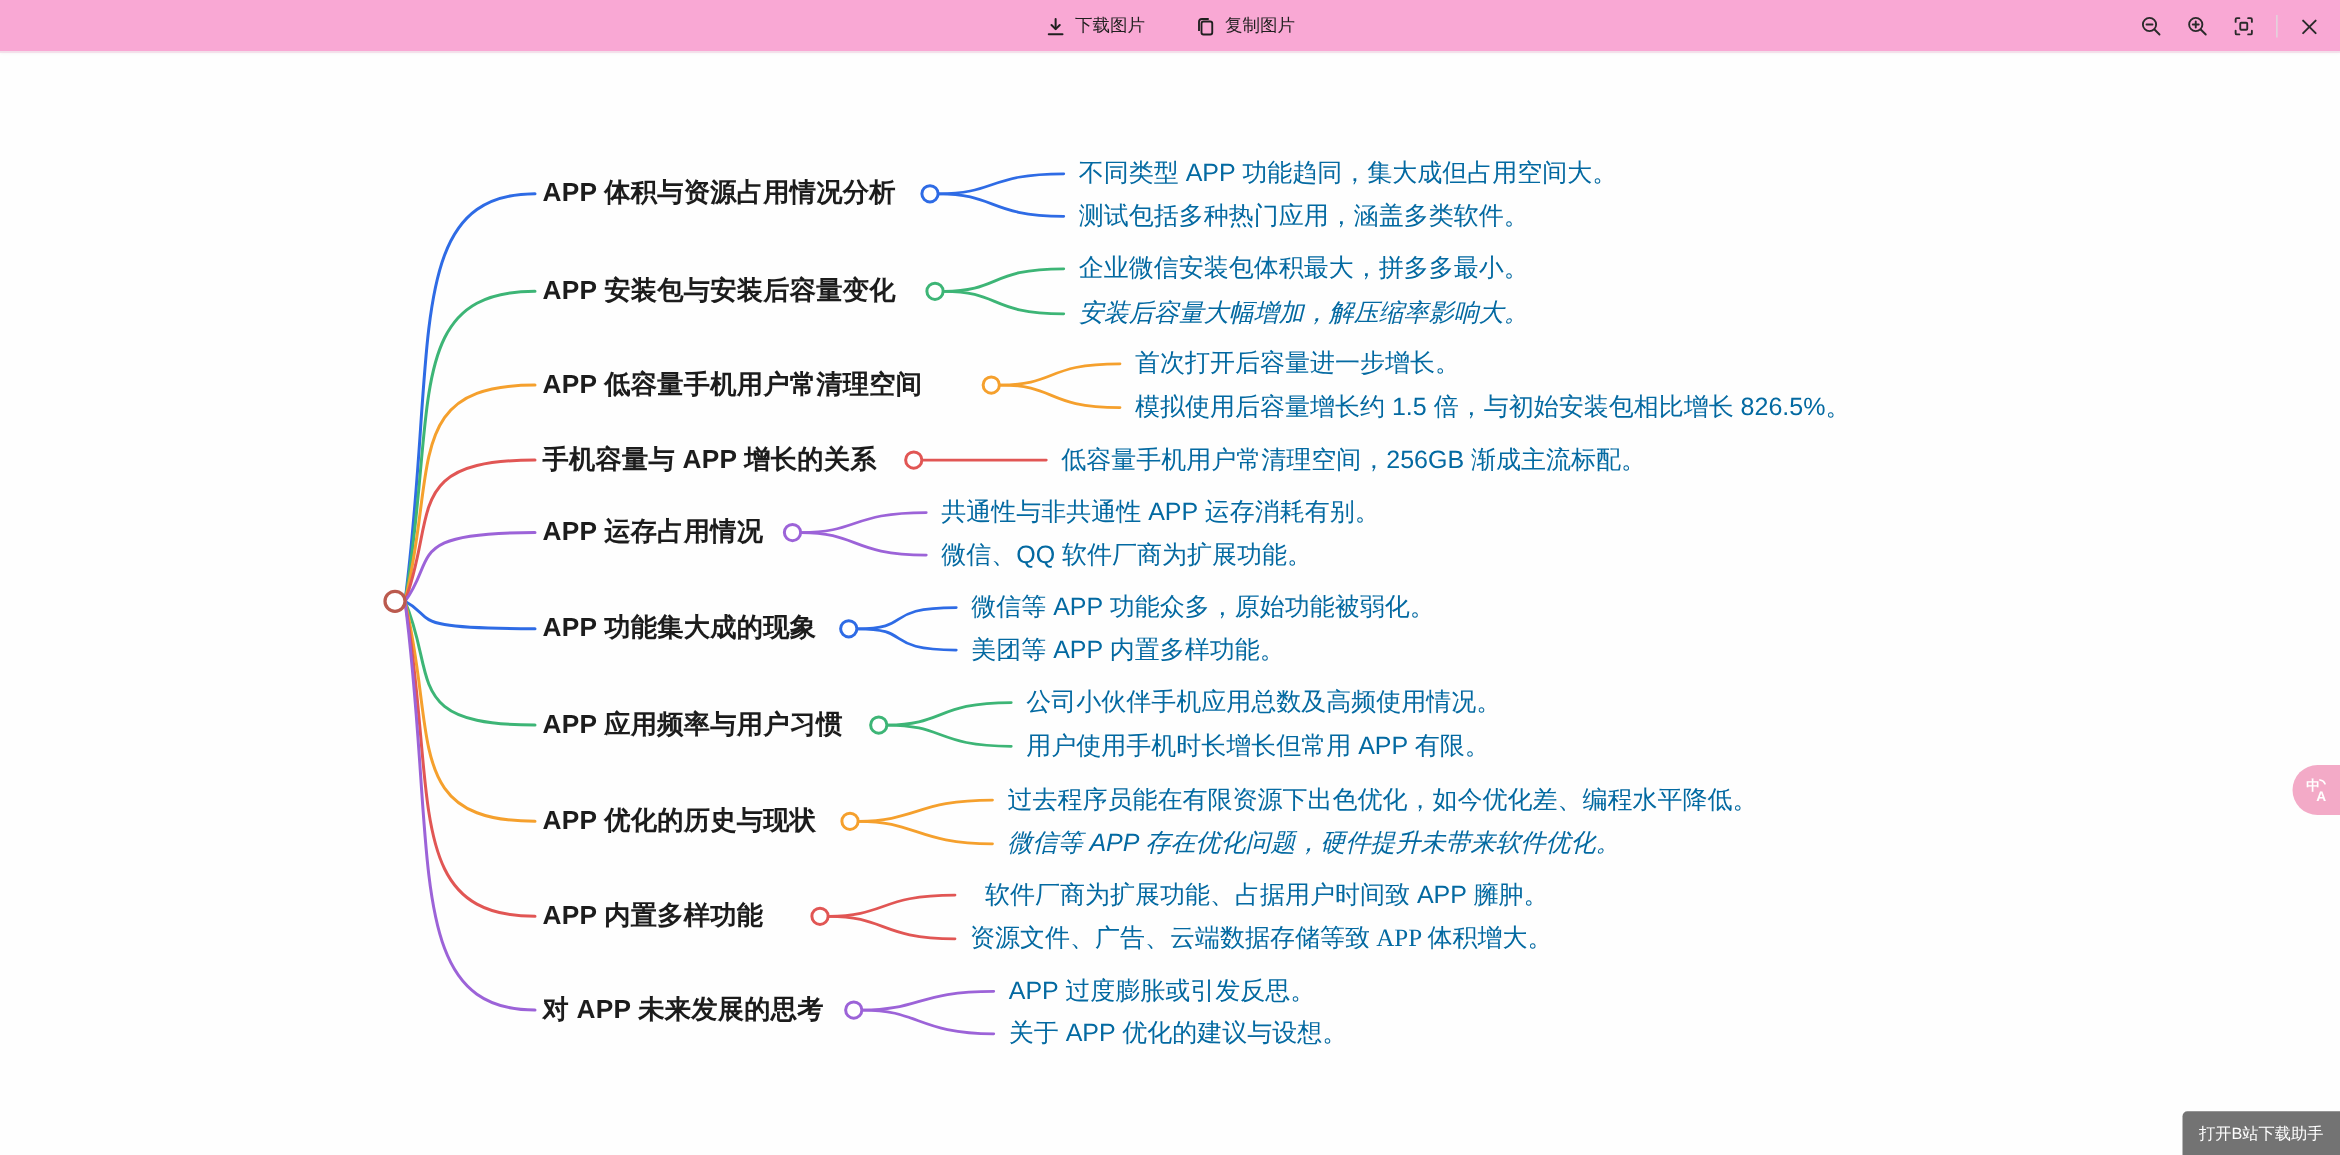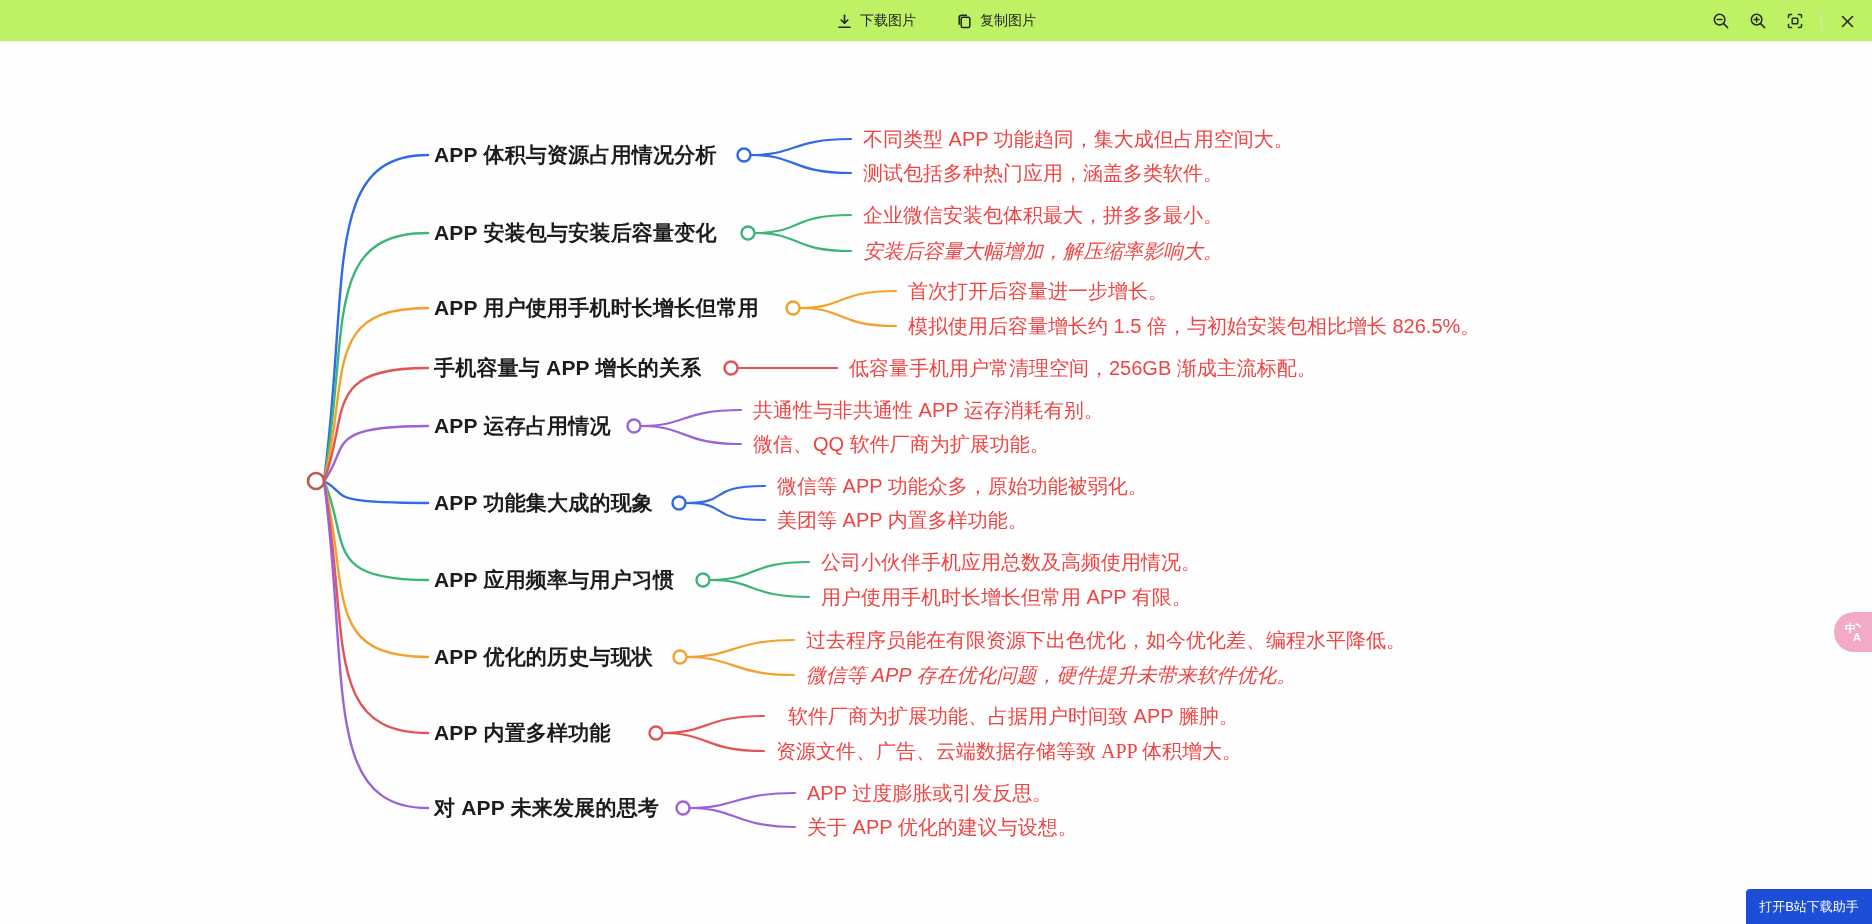--- a/index.html
+++ b/index.html
@@ -1,45 +1,45 @@
 <!DOCTYPE html>
 <html><head>
 <meta charset="utf-8">
 <style>
   * { margin:0; padding:0; box-sizing:border-box; }
   html,body { width:1872px; height:924px; overflow:hidden; background:#fff;
     font-family:"Liberation Sans","DejaVu Sans",sans-serif; }
   .page { position:relative; width:1872px; height:924px; background:#fefefe; overflow:hidden; }
 
   
-  .toolbar { position:absolute; top:0; left:0; width:100%; height:42px; background:#bef264;
+  .toolbar { position:absolute; top:0; left:0; width:100%; height:42px; background:#f9a8d4;
     border-bottom:1px solid #f1f1f1; box-shadow:0 1px 2px rgba(0,0,0,.03); z-index:30; }
   .toolbar-center { position:absolute; left:0; right:0; top:0; height:42px;
     display:flex; align-items:center; justify-content:center; gap:40px; }
   .tb-btn { display:flex; align-items:center; gap:7px; background:none; border:none;
     font-size:14px; color:#1f1f1f; cursor:pointer; font-family:inherit; }
   .tb-btn svg { display:block; }
   .toolbar-right { position:absolute; right:14px; top:0; height:42px; display:flex; align-items:center; gap:15px; }
   .icon-btn { background:none; border:none; padding:2px; cursor:pointer; color:#2a2a2a; display:flex; align-items:center; }
   .tb-divider { width:1px; height:18px; background:#ddd; }
 
   
   .map-area { position:absolute; inset:0; }
   #map-svg { position:absolute; top:0; left:0; }
   .branch-title { position:absolute; height:32px; line-height:32px; font-size:21px; font-weight:700;
     color:#1c1c1c; white-space:nowrap; letter-spacing:.2px; }
   .branch-child { position:absolute; height:30px; line-height:30px; font-size:20px;
-    color:#ef4444; white-space:nowrap; }
+    color:#0369a1; white-space:nowrap; }
 
   
   .translate-fab { position:absolute; right:0; top:612px; width:38px; height:40px;
     background:#f3aac7; border-radius:20px 0 0 20px; z-index:40; border:none; cursor:pointer;
     display:flex; align-items:center; justify-content:center; }
   .helper-btn { position:absolute; right:0; bottom:0; height:35px; min-width:126px; padding:0 10px;
-    background:#1d4ed8; color:#fff; border:none; border-radius:4px 0 0 0; font-size:13px;
+    background:#737373; color:#fff; border:none; border-radius:4px 0 0 0; font-size:13px;
     z-index:40; cursor:pointer; font-family:inherit; display:flex; align-items:center; justify-content:center; }
 </style>
 </head>
 <body>
 
 <div class="page">
 
   <div class="map-area">
     <svg id="map-svg" width="1872" height="924">
         <path d="M 324 481 C 350 278.88, 322 155, 428 155" stroke="#2e6be5" fill="none" stroke-width="2.4" stroke-linecap="round"></path>
@@ -83,21 +83,21 @@
         <path d="M 690 808 C 736 808, 735 827, 795 827" stroke="#9c63d8" fill="none" stroke-width="2.2" stroke-linecap="round"></path>
         <circle cx="316" cy="481" r="8" fill="#ffffff" stroke="#bb5a4e" stroke-width="2.6"></circle>
       </svg>
     <div id="map-layer">
         <div class="branch-title" style="left: 434px; top: 139px;">APP 体积与资源占用情况分析</div>
         <div class="branch-child" style="left: 863px; top: 124px;">不同类型 APP 功能趋同，集大成但占用空间大。</div>
         <div class="branch-child" style="left: 863px; top: 158px;">测试包括多种热门应用，涵盖多类软件。</div>
         <div class="branch-title" style="left: 434px; top: 217px;">APP 安装包与安装后容量变化</div>
         <div class="branch-child" style="left: 863px; top: 200px;">企业微信安装包体积最大，拼多多最小。</div>
         <div class="branch-child" style="left: 863px; top: 236px; font-style: italic;">安装后容量大幅增加，解压缩率影响大。</div>
-        <div class="branch-title" style="left: 434px; top: 292px;">APP 用户使用手机时长增长但常用</div>
+        <div class="branch-title" style="left: 434px; top: 292px;">APP 低容量手机用户常清理空间</div>
         <div class="branch-child" style="left: 908px; top: 276px;">首次打开后容量进一步增长。</div>
         <div class="branch-child" style="left: 908px; top: 311px;">模拟使用后容量增长约 1.5 倍，与初始安装包相比增长 826.5%。</div>
         <div class="branch-title" style="left: 434px; top: 352px;">手机容量与 APP 增长的关系</div>
         <div class="branch-child" style="left: 849px; top: 353px;">低容量手机用户常清理空间，256GB 渐成主流标配。</div>
         <div class="branch-title" style="left: 434px; top: 410px;">APP 运存占用情况</div>
         <div class="branch-child" style="left: 753px; top: 395px;">共通性与非共通性 APP 运存消耗有别。</div>
         <div class="branch-child" style="left: 753px; top: 429px;">微信、QQ 软件厂商为扩展功能。</div>
         <div class="branch-title" style="left: 434px; top: 487px; text-align: right;">APP 功能集大成的现象</div>
         <div class="branch-child" style="left: 777px; top: 471px;">微信等 APP 功能众多，原始功能被弱化。</div>
         <div class="branch-child" style="left: 777px; top: 505px;">美团等 APP 内置多样功能。</div>

